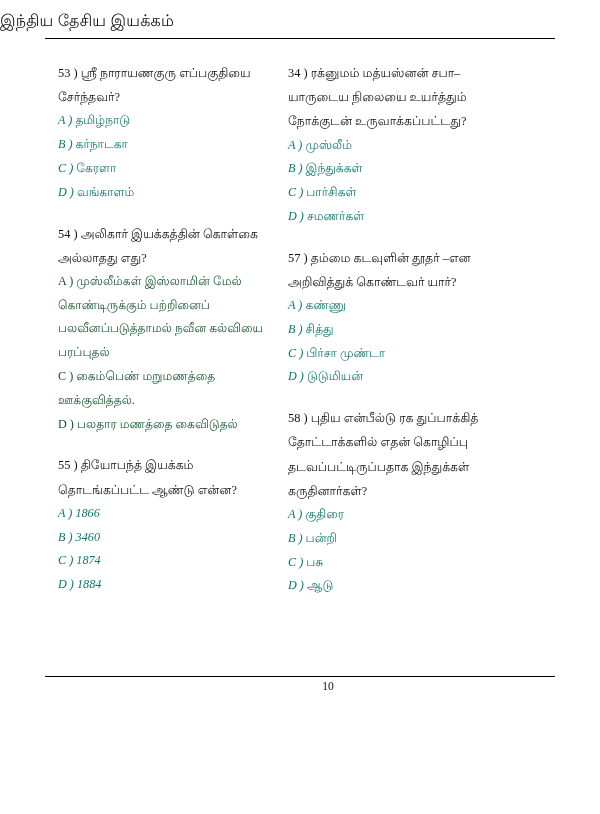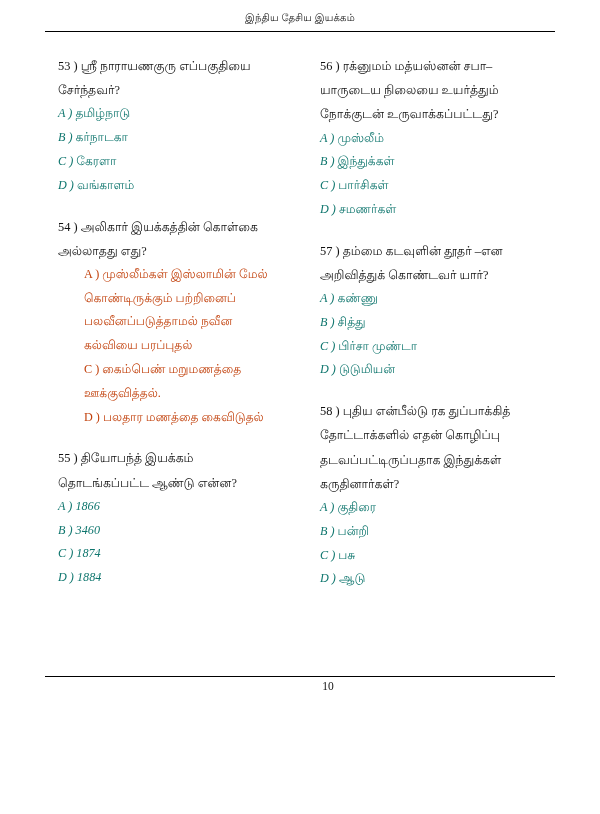--- a/index.html
+++ b/index.html
@@ -14,35 +14,35 @@
     color: #1a1a1a;
     overflow: hidden;
   }
   .page {
     position: relative;
     width: 600px;
     height: 814px;
     box-sizing: border-box;
   }
   .page-header {
-    text-align: center;
-    font-size: 10px;
+    text-align: left;
+    font-size: 16px;
     letter-spacing: 0.2px;
     padding-top: 12px;
     color: #111;
   }
   .header-rule {
     width: 510px;
     margin: 6px auto 0 auto;
     border-top: 1px solid #000;
   }
   .columns {
     display: flex;
     justify-content: space-between;
-    padding: 22px 58px 0 58px;
+    padding: 22px 90px 0 58px;
     box-sizing: border-box;
   }
   .col {
     width: 218px;
   }
   .col.right {
     width: 222px;
   }
   .qblock {
     margin-bottom: 17px;
@@ -59,22 +59,21 @@
     color: #0f766e;
     white-space: normal;
   }
   .opt .lbl {
     font-style: italic;
     font-family: "Liberation Serif", serif;
   }
   .optmulti {
     font-size: 12.2px;
     line-height: 1.95;
-    color: #c2410c;
-    margin-left: 26px;
+    color: #14532d;
   }
   .footer-rule {
     width: 510px;
     margin: 0 auto;
     border-top: 1px solid #000;
     position: absolute;
     left: 45px;
     top: 676px;
   }
   .page-number {
@@ -121,21 +120,21 @@
         <div class="opt"><span class="lbl">B )</span> <span class="lbl">3460</span></div>
         <div class="opt"><span class="lbl">C )</span> <span class="lbl">1874</span></div>
         <div class="opt"><span class="lbl">D )</span> <span class="lbl">1884</span></div>
       </div>
 
     </div>
 
     <div class="col right">
 
       <div class="qblock">
-        <div class="qtext">56 ) ரக்னுமம் மத்யஸ்னன் சபா– யாருடைய நிலையை உயர்த்தும் நோக்குடன் உருவாக்கப்பட்டது?</div>
+        <div class="qtext">34 ) ரக்னுமம் மத்யஸ்னன் சபா– யாருடைய நிலையை உயர்த்தும் நோக்குடன் உருவாக்கப்பட்டது?</div>
         <div class="opt"><span class="lbl">A )</span> <span>முஸ்லீம்</span></div>
         <div class="opt"><span class="lbl">B )</span> <span>இந்துக்கள்</span></div>
         <div class="opt"><span class="lbl">C )</span> <span>பார்சிகள்</span></div>
         <div class="opt"><span class="lbl">D )</span> <span>சமணர்கள்</span></div>
       </div>
 
       <div class="qblock">
         <div class="qtext">57 ) தம்மை கடவுளின் தூதர் –என அறிவித்துக் கொண்டவர் யார்?</div>
         <div class="opt"><span class="lbl">A )</span> <span>கண்ணு</span></div>
         <div class="opt"><span class="lbl">B )</span> <span>சித்து</span></div>

